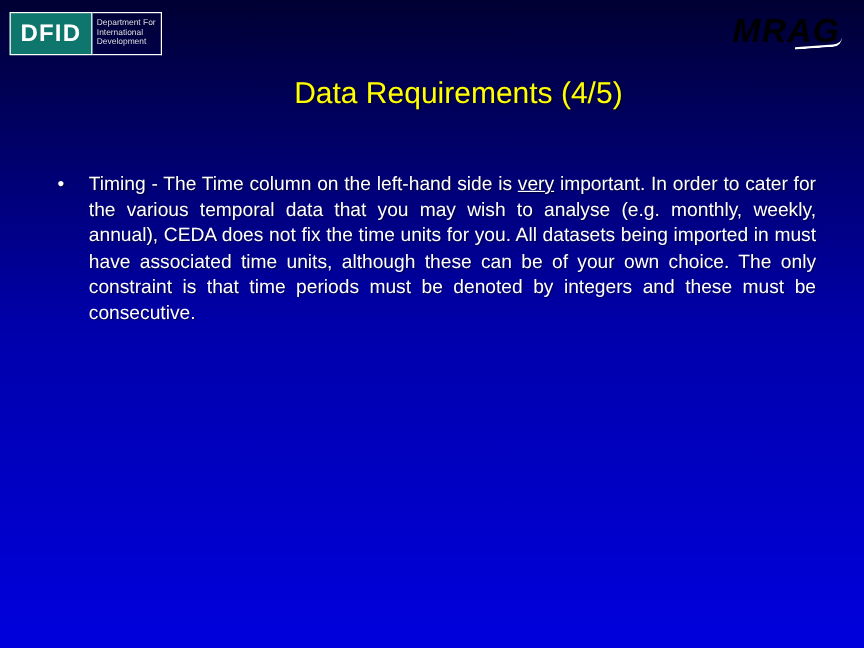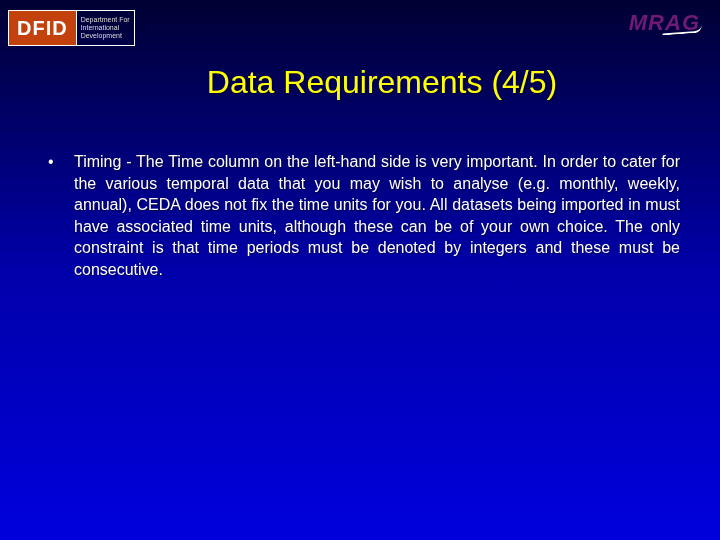--- a/index.html
+++ b/index.html
@@ -16,21 +16,21 @@
     justify-content: space-between;
     align-items: flex-start;
     padding: 10px 20px 0 8px;
   }
   .logo-dfid {
     display: flex;
     align-items: stretch;
     height: 36px;
   }
   .logo-dfid-box {
-    background: #c2410c;
+    background: #0f766e;
     border: 1px solid #ffffff;
     color: #ffffff;
     font-weight: bold;
     font-size: 20px;
     letter-spacing: 1px;
     padding: 4px 8px;
     display: flex;
     align-items: center;
   }
   .logo-dfid-text {
@@ -38,41 +38,41 @@
     line-height: 1.1;
     color: #dddddd;
     border: 1px solid #ffffff;
     border-left: none;
     padding: 2px 4px;
     display: flex;
     flex-direction: column;
     justify-content: center;
   }
   .logo-mrag {
-    color: #701a75;
-    font-size: 22px;
+    color: #000000;
+    font-size: 28px;
     font-weight: bold;
     font-style: italic;
     letter-spacing: 1px;
     position: relative;
   }
   .logo-mrag .wave {
     position: absolute;
     right: -2px;
     bottom: 2px;
     width: 40px;
     height: 8px;
     border-bottom: 2px solid #ffffff;
     border-radius: 0 0 20px 0;
     transform: rotate(-4deg);
   }
   .title {
     text-align: center;
     color: #ffff00;
-    font-size: 32px;
+    font-size: 25px;
     font-weight: normal;
     margin-top: 18px;
     text-shadow: 1px 1px 2px rgba(0,0,0,.6);
     padding-left: 44px;
   }
   .content {
     padding: 50px 40px 0 40px;
   }
   ul.bullets {
     list-style: none;
@@ -87,21 +87,21 @@
     text-shadow: 1px 1px 1px rgba(0,0,0,.5);
   }
   ul.bullets > li::before {
     content: "•";
     position: absolute;
     left: 8px;
     top: 0;
     color: #ffffff;
   }
   .b { font-weight: normal; }
-  .u { }
+  .u { text-decoration: underline; }
 </style>
 </head>
 <body>
 
 <div class="header">
   <div class="logo-dfid">
     <div class="logo-dfid-box">DFID</div>
     <div class="logo-dfid-text">
       <span>Department For</span>
       <span class="b">International</span>

